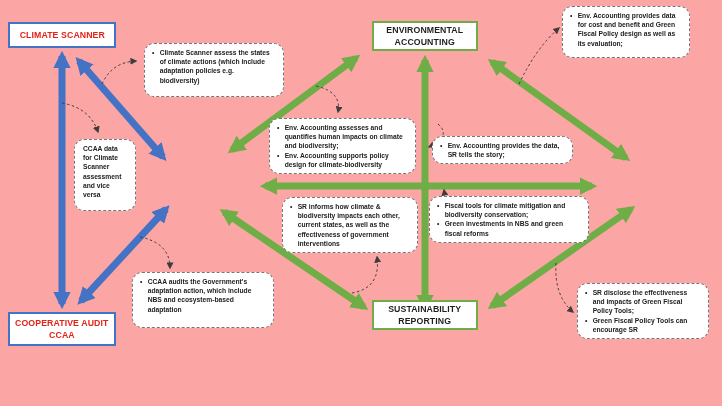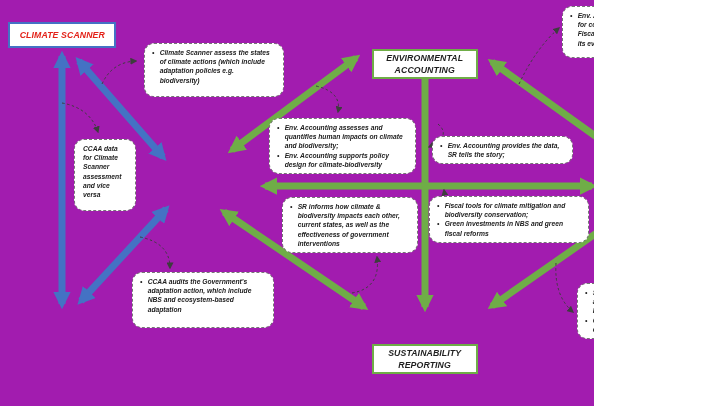--- a/index.html
+++ b/index.html
@@ -1,28 +1,27 @@
 <!DOCTYPE html>
 <html><head>
 <meta charset="utf-8">
 <style>
   html,body{margin:0;padding:0;background:#ffffff;}
   #canvas{
-    position:relative;width:594px;height:406px;background:#a21caf;overflow:hidden;
+    position:relative;width:722px;height:406px;background:#fca5a5;overflow:hidden;
     font-family:"Liberation Sans",sans-serif;
-    font-style:italic;
   }
   #arrow-layer{position:absolute;left:0;top:0;z-index:1;}
   .node{
     position:absolute;z-index:3;background:#ffffff;box-sizing:border-box;
     display:flex;flex-direction:column;align-items:center;justify-content:center;
     text-align:center;
   }
   .node.blue-border{border:2px solid #4472c4;}
-  .node.green-border{border:2px solid #6fad47;margin-top:28px;}
+  .node.green-border{border:2px solid #6fad47;}
   .tline{
     display:block;white-space:nowrap;font-weight:700;font-size:9.5px;line-height:12px;
     color:#1f1f1f;letter-spacing:0.1px;transform:scaleX(0.92);transform-origin:center center;
   }
   .tline.red{color:#e32219;}
   .note{
     position:absolute;z-index:2;background:#ffffff;box-sizing:border-box;
     border:1.4px dashed #767676;border-radius:10px;padding:4px 7px 4px 6px;
   }
   .note-item{
@@ -77,22 +76,26 @@
     <span class="tline red">CLIMATE SCANNER</span>
   </div>
 
   <div class="node green-border" style="left:372px;top:21px;width:106px;height:30px">
     <span class="tline">ENVIRONMENTAL</span>
     <span class="tline">ACCOUNTING</span>
   </div>
 
 
 
+  <div class="node blue-border" style="left:8px;top:312px;width:108px;height:34px">
+    <span class="tline red">COOPERATIVE AUDIT</span>
+    <span class="tline red">CCAA</span>
+  </div>
 
-  <div class="node green-border" style="left:372px;top:316px;width:106px;height:30px">
+  <div class="node green-border" style="left:372px;top:300px;width:106px;height:30px">
     <span class="tline">SUSTAINABILITY</span>
     <span class="tline">REPORTING</span>
   </div>
 
   <div class="note" style="left:144px;top:43px;width:140px;min-height:54px">
     <div class="note-item">Climate Scanner assess the states of climate actions (which include adaptation policies e.g. biodiversity)</div>
   </div>
 
   <div class="note" style="left:562px;top:6px;width:128px;min-height:52px">
     <div class="note-item">Env. Accounting provides data for cost and benefit and Green Fiscal Policy design as well as its evaluation;</div>

